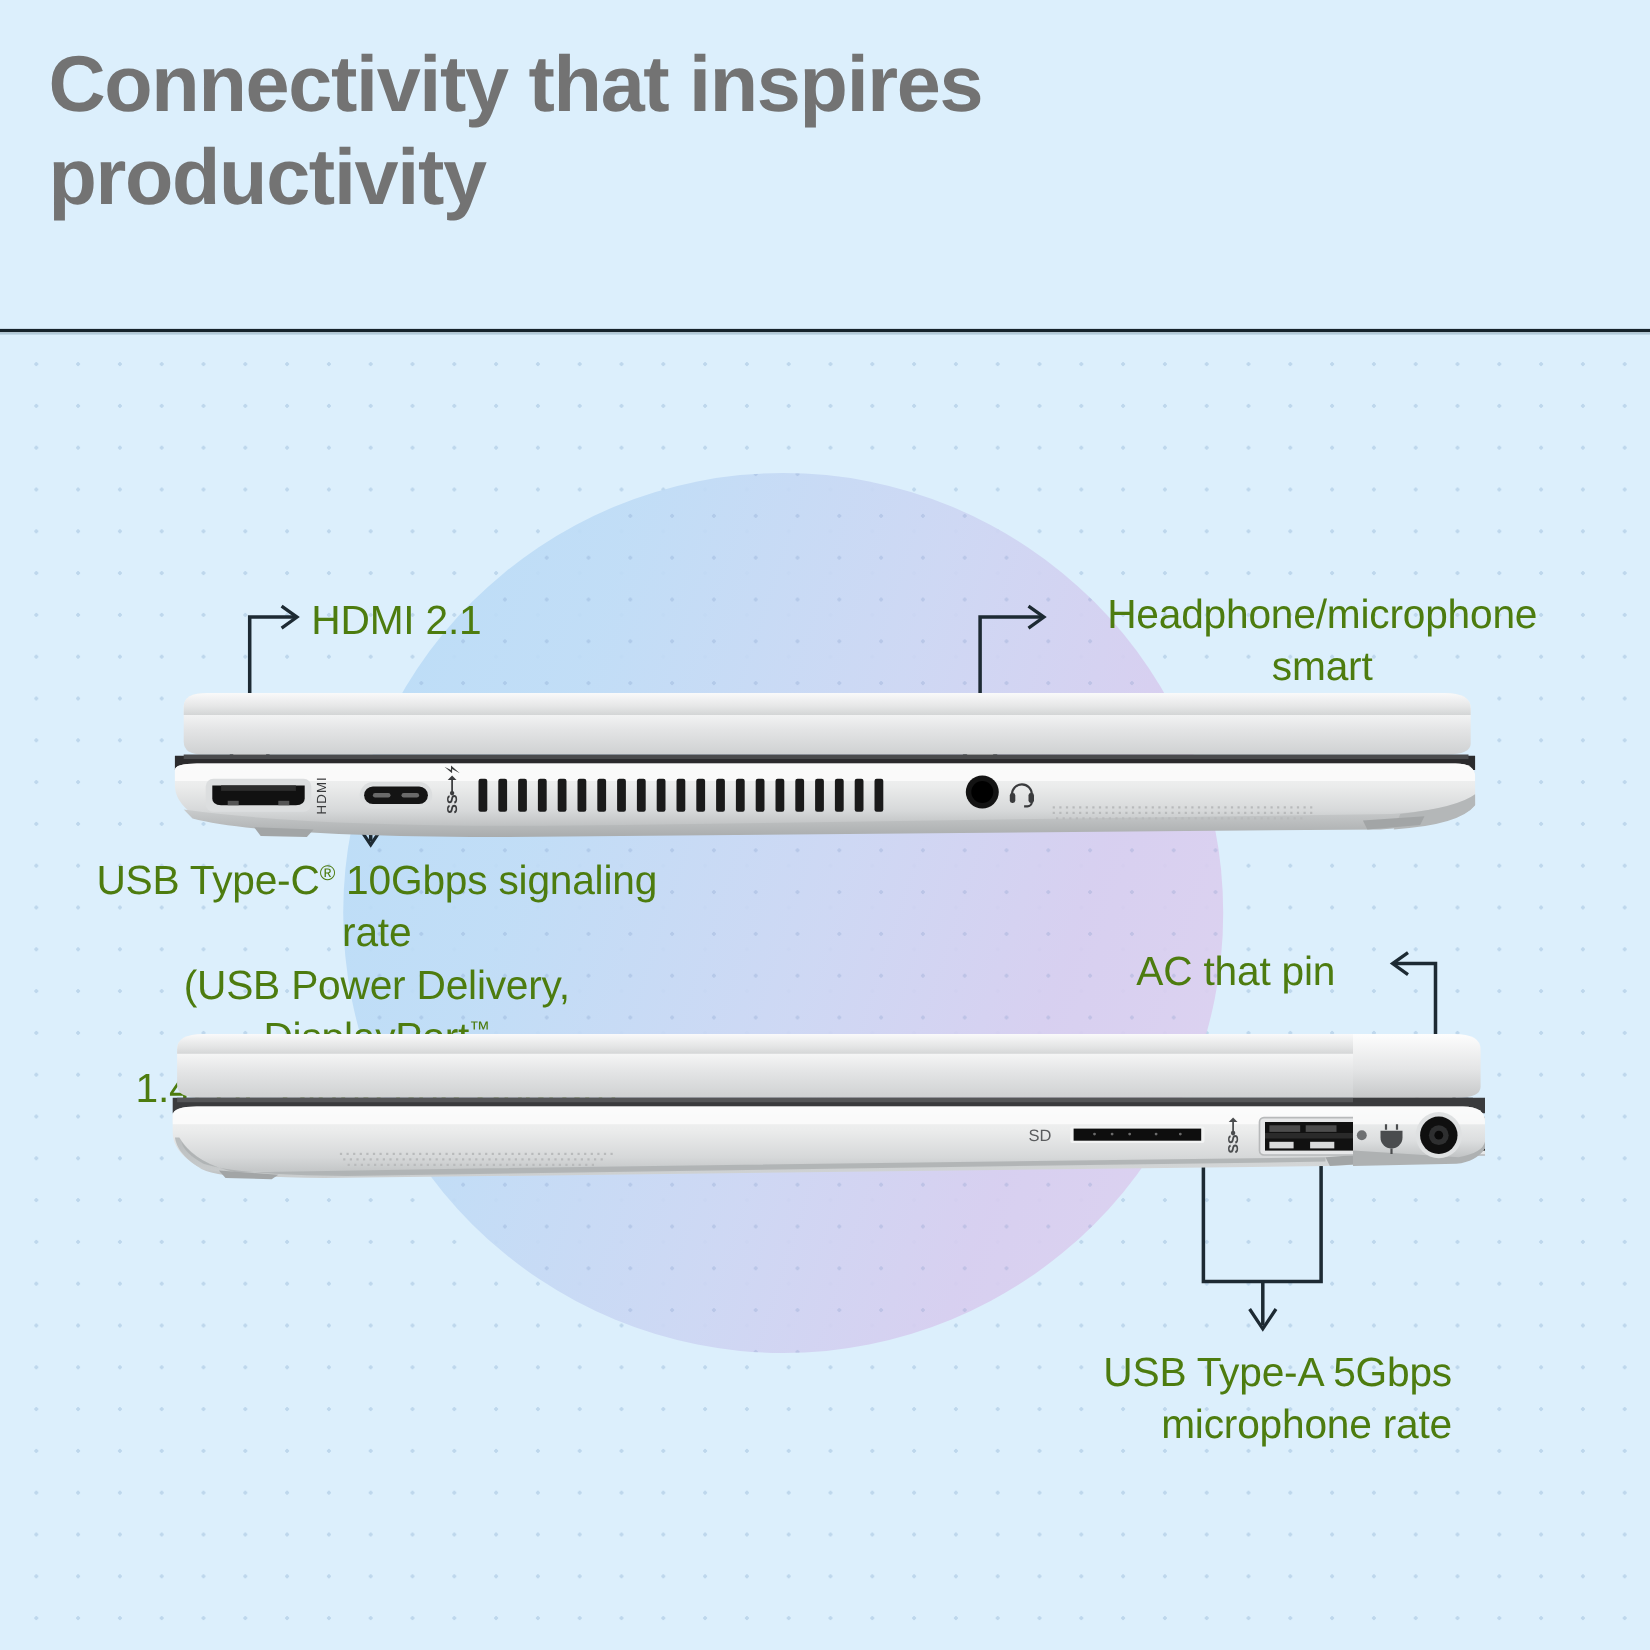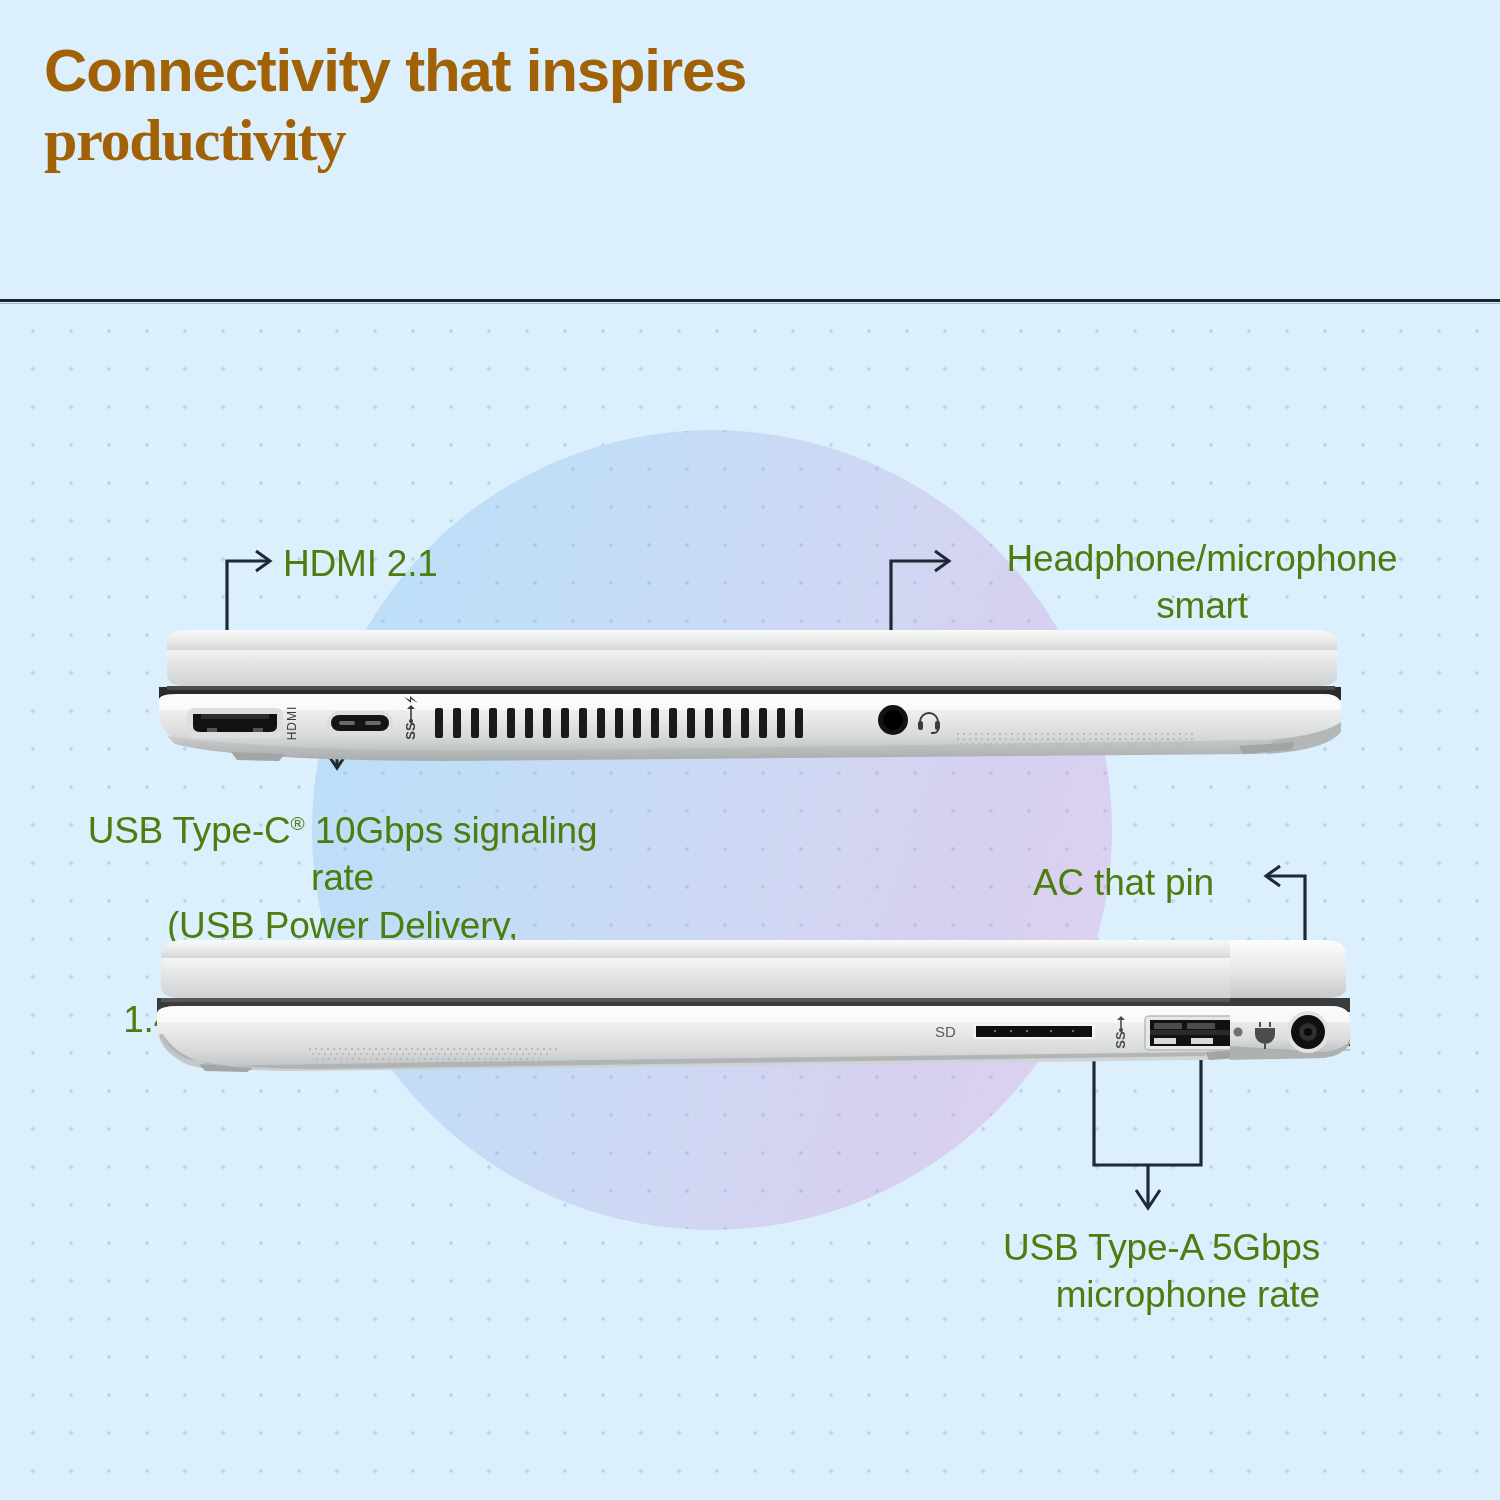--- a/index.html
+++ b/index.html
@@ -30,34 +30,34 @@
     position:absolute;left:312px;top:430px;width:800px;height:800px;border-radius:50%;
     background-image:radial-gradient(circle, rgba(110,140,190,.22) 1.6px, transparent 1.9px);
     background-size:38px 38px;
     background-position:14px 20px;
   }
 
   
   .header{position:absolute;left:0;top:0;width:1500px;height:302px;}
   .title{
     position:absolute;left:44px;top:36px;width:1250px;
-    font-size:60px;line-height:1.16;font-weight:700;color:#a16207;
+    font-size:72px;line-height:1.16;font-weight:700;color:#737373;
     letter-spacing:-1.2px;
   }
-  .title .l2{display:block;font-family:Liberation Serif, serif;}
+  .title .l2{display:block;}
   .divider{position:absolute;left:0;top:299px;width:1500px;height:3px;background:#16232b;}
   .divider2{position:absolute;left:0;top:303px;width:1500px;height:1px;background:#9fb9c9;}
 
   
   .callout{position:absolute;color:#4d7c0f;font-size:37px;line-height:1.28;letter-spacing:-.2px;white-space:nowrap;}
   sup{font-size:.52em;vertical-align:super;line-height:0;}
 
   #lbl-hdmi{left:283px;top:540px;}
   #lbl-headphone{left:992px;top:535px;width:420px;text-align:center;white-space:normal;}
-  #lbl-usbc{left:70px;top:777px;width:545px;text-align:center;white-space:normal;margin-top:30px;}
+  #lbl-usbc{left:70px;top:777px;width:545px;text-align:center;white-space:normal;}
   #lbl-acpin{left:1033px;top:859px;}
   #lbl-usba{left:990px;top:1224px;width:330px;text-align:right;white-space:normal;}
 
   
   .leaders{position:absolute;left:0;top:0;width:1500px;height:1500px;}
 
   
   .laptop{position:absolute;}
   #laptop-top{left:145px;top:628px;width:1205px;height:135px;}
   #laptop-bottom{left:145px;top:938px;width:1205px;height:135px;}

